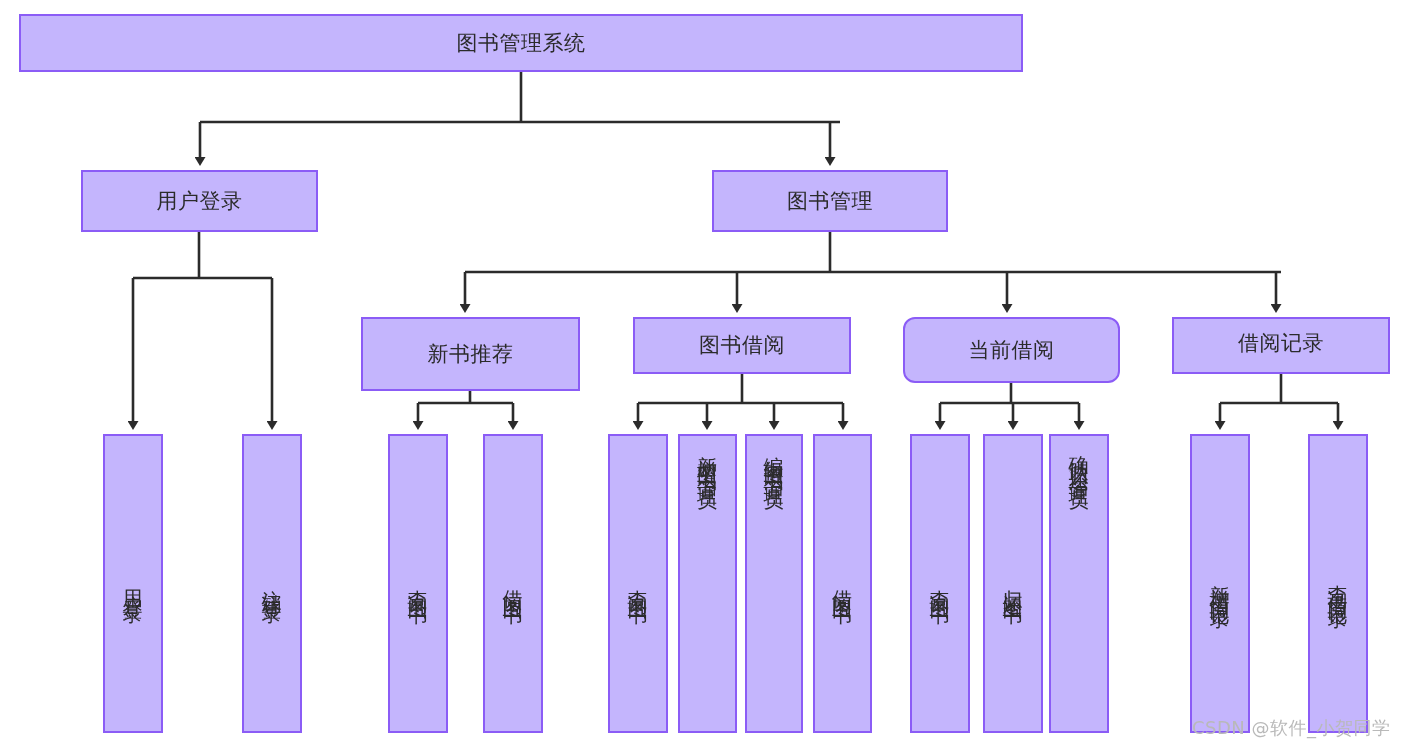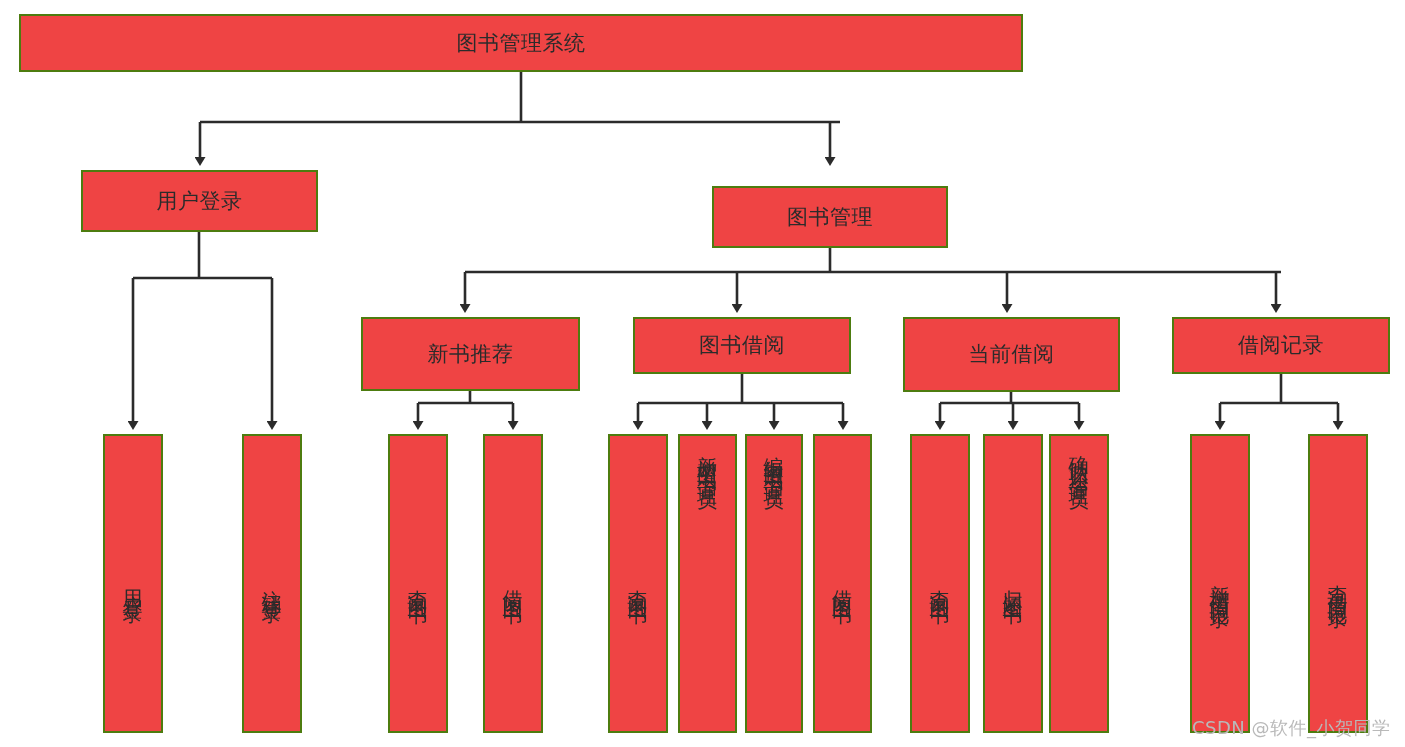--- a/index.html
+++ b/index.html
@@ -20,22 +20,22 @@
   #diagram-svg {
     position: absolute;
     left: 0;
     top: 0;
     width: 1405px;
     height: 747px;
   }
   .node-box {
     position: absolute;
     box-sizing: border-box;
-    background: #ef4444;
-    border: 2px solid #4d7c0f;
+    background: #c4b5fd;
+    border: 2px solid #8b5cf6;
     display: flex;
     align-items: center;
     justify-content: center;
     overflow: hidden;
   }
   .node-label-h {
     font-size: 21px;
     color: #2b2b2b;
     line-height: 1.15;
     white-space: nowrap;
@@ -124,34 +124,34 @@
     </g>
   </svg>
 
   <div class="node-box" style="left:19px; top:14px; width:1004px; height:58px;">
     <span class="node-label-h">图书管理系统</span>
   </div>
 
   <div class="node-box" style="left:81px; top:170px; width:237px; height:62px;">
     <span class="node-label-h">用户登录</span>
   </div>
-  <div class="node-box" style="left:712px; top:170px; width:236px; height:62px;margin-top:16px;">
+  <div class="node-box" style="left:712px; top:170px; width:236px; height:62px;">
     <span class="node-label-h">图书管理</span>
   </div>
 
   <div class="node-box" style="left:361px; top:317px; width:219px; height:74px;">
     <span class="node-label-h">新书推荐</span>
   </div>
   <div class="node-box" style="left:633px; top:317px; width:218px; height:57px;">
     <span class="node-label-h">图书借阅</span>
   </div>
-  <div class="node-box" style="left:903px; top:317px; width:217px; height:75px;">
+  <div class="node-box" style="left:903px; top:317px; width:217px; height:66px;border-radius:12px;">
     <span class="node-label-h">当前借阅</span>
   </div>
-  <div class="node-box" style="left:1172px; top:317px; width:218px; height:57px;">
+  <div class="node-box" style="left:1172px; top:317px; width:218px; height:57px;font-family:Liberation Mono, monospace;">
     <span class="node-label-h">借阅记录</span>
   </div>
 
   <div class="node-box leaf-box center-text" style="left:103px; top:434px; width:60px; height:299px;">
     <span class="node-label-v">用户登录</span>
   </div>
   <div class="node-box leaf-box center-text" style="left:242px; top:434px; width:60px; height:299px;">
     <span class="node-label-v">注销登录</span>
   </div>
 

